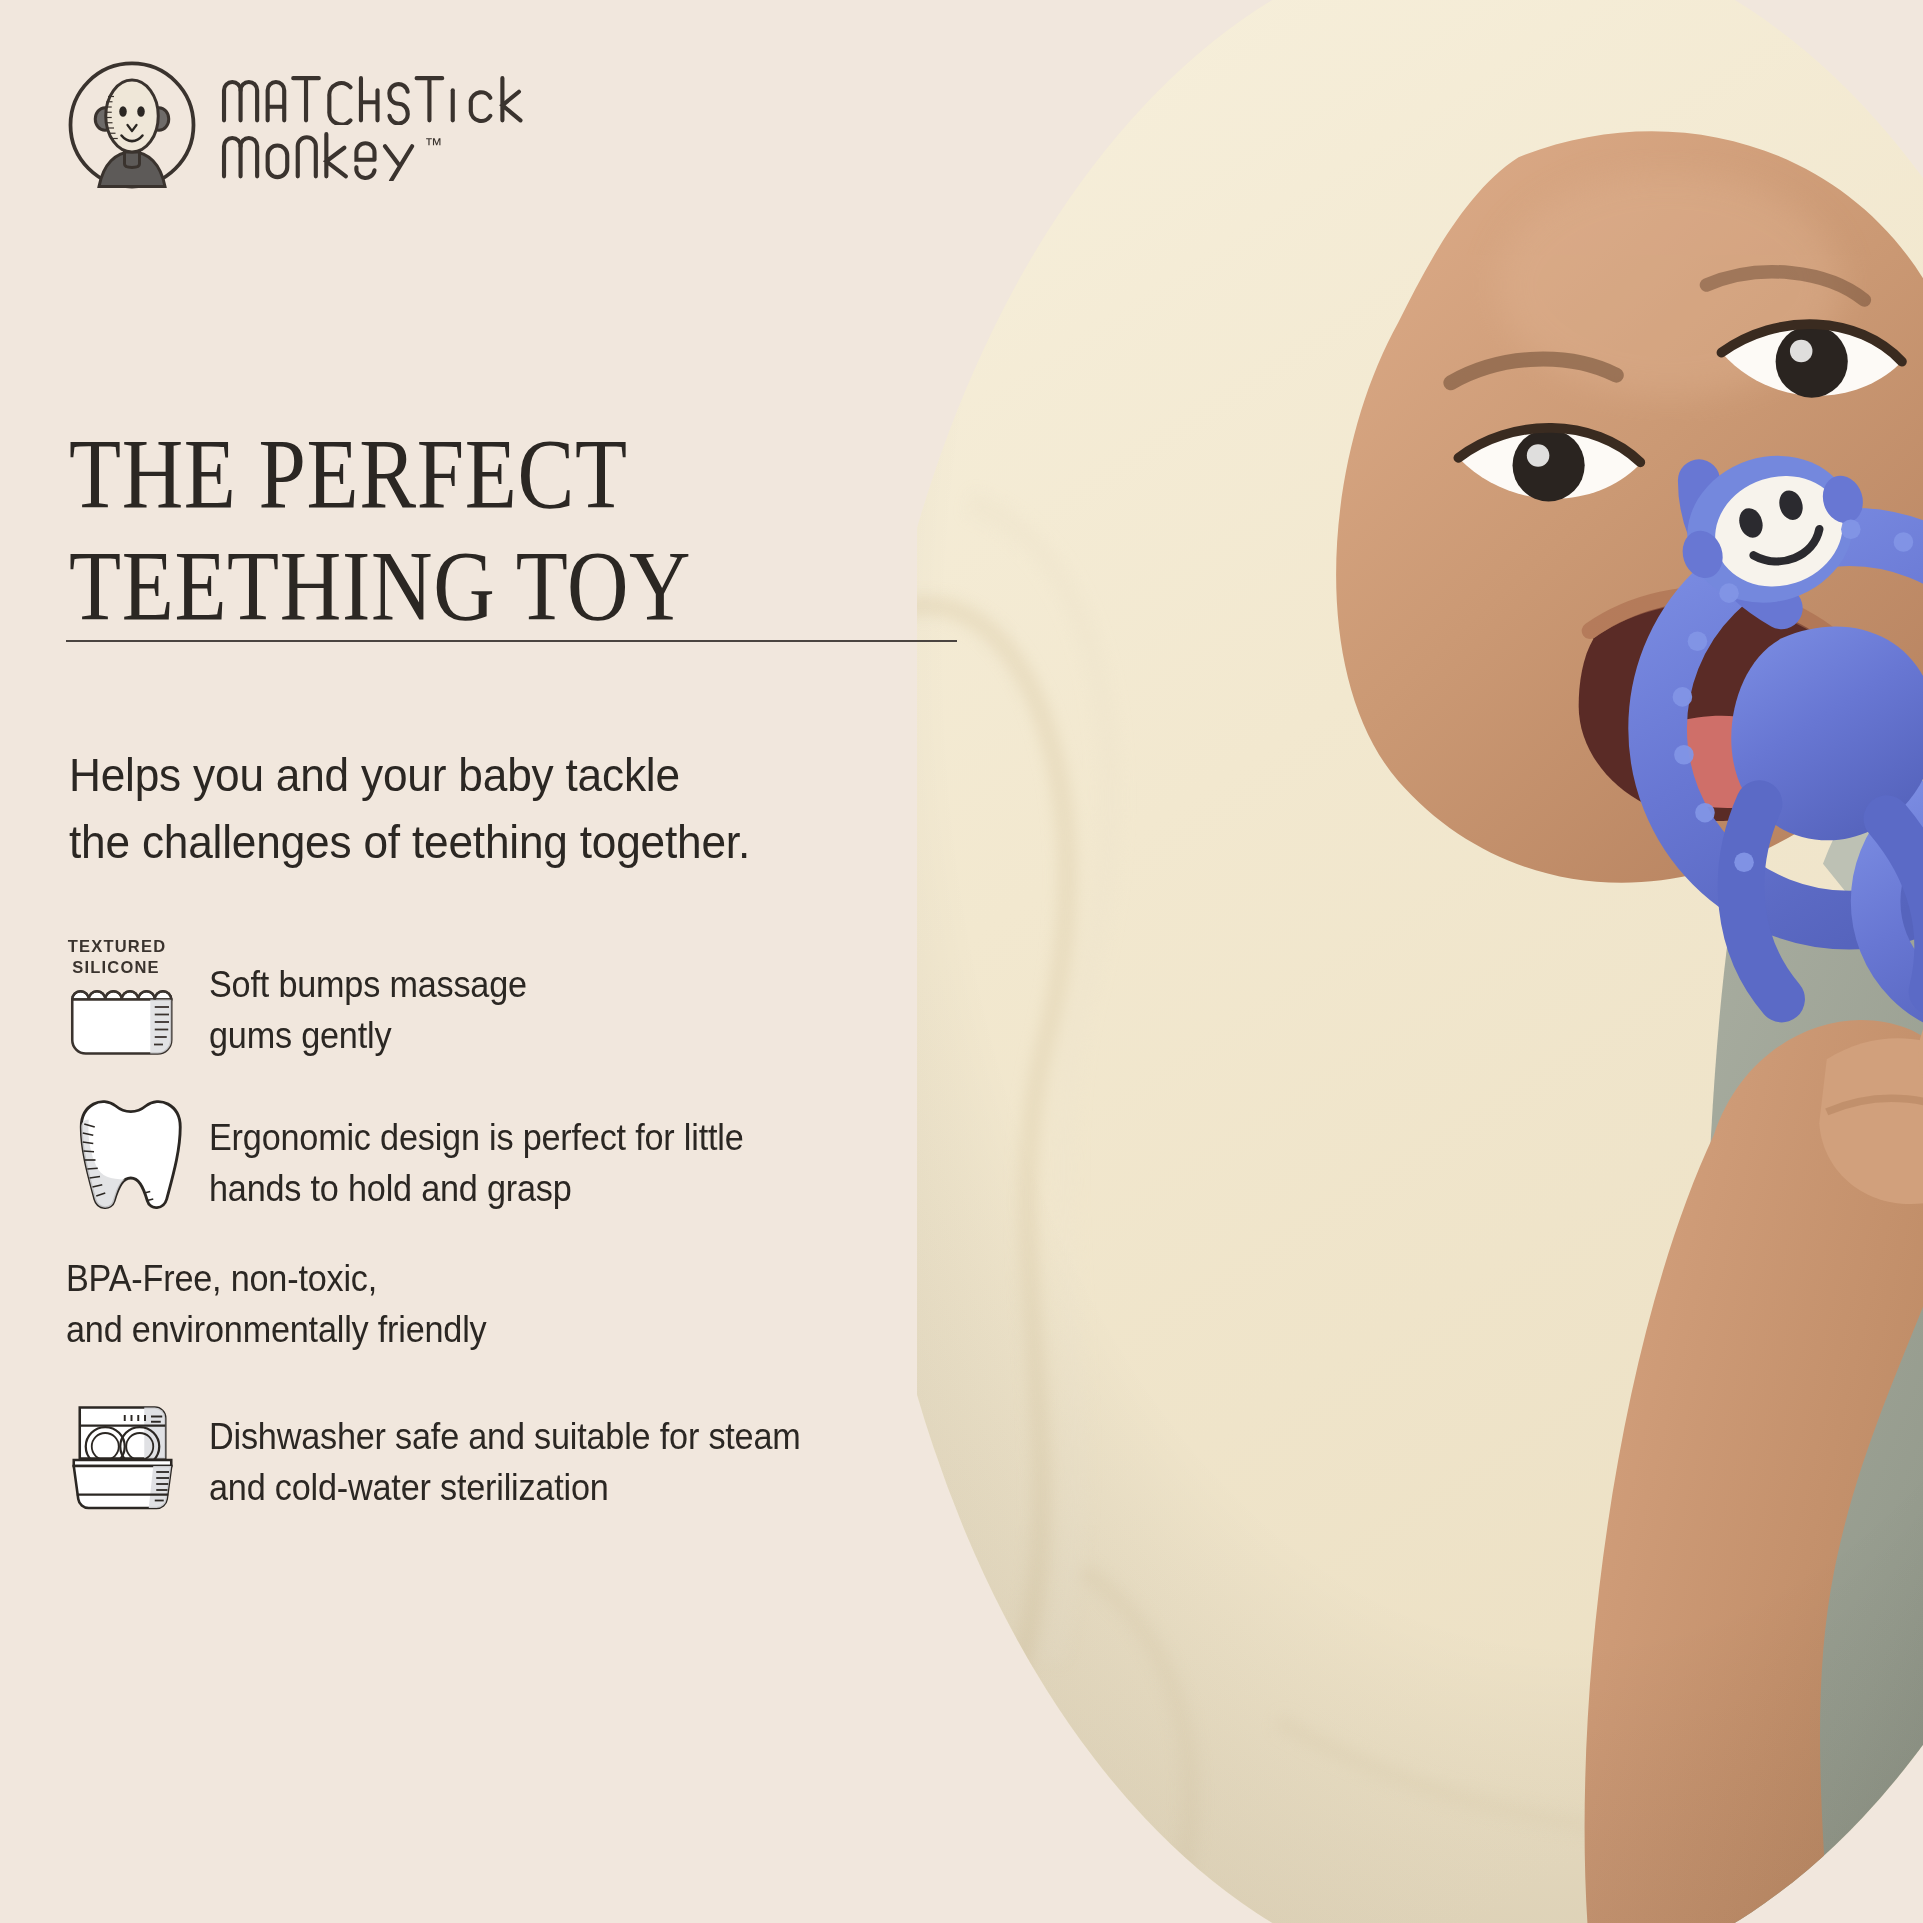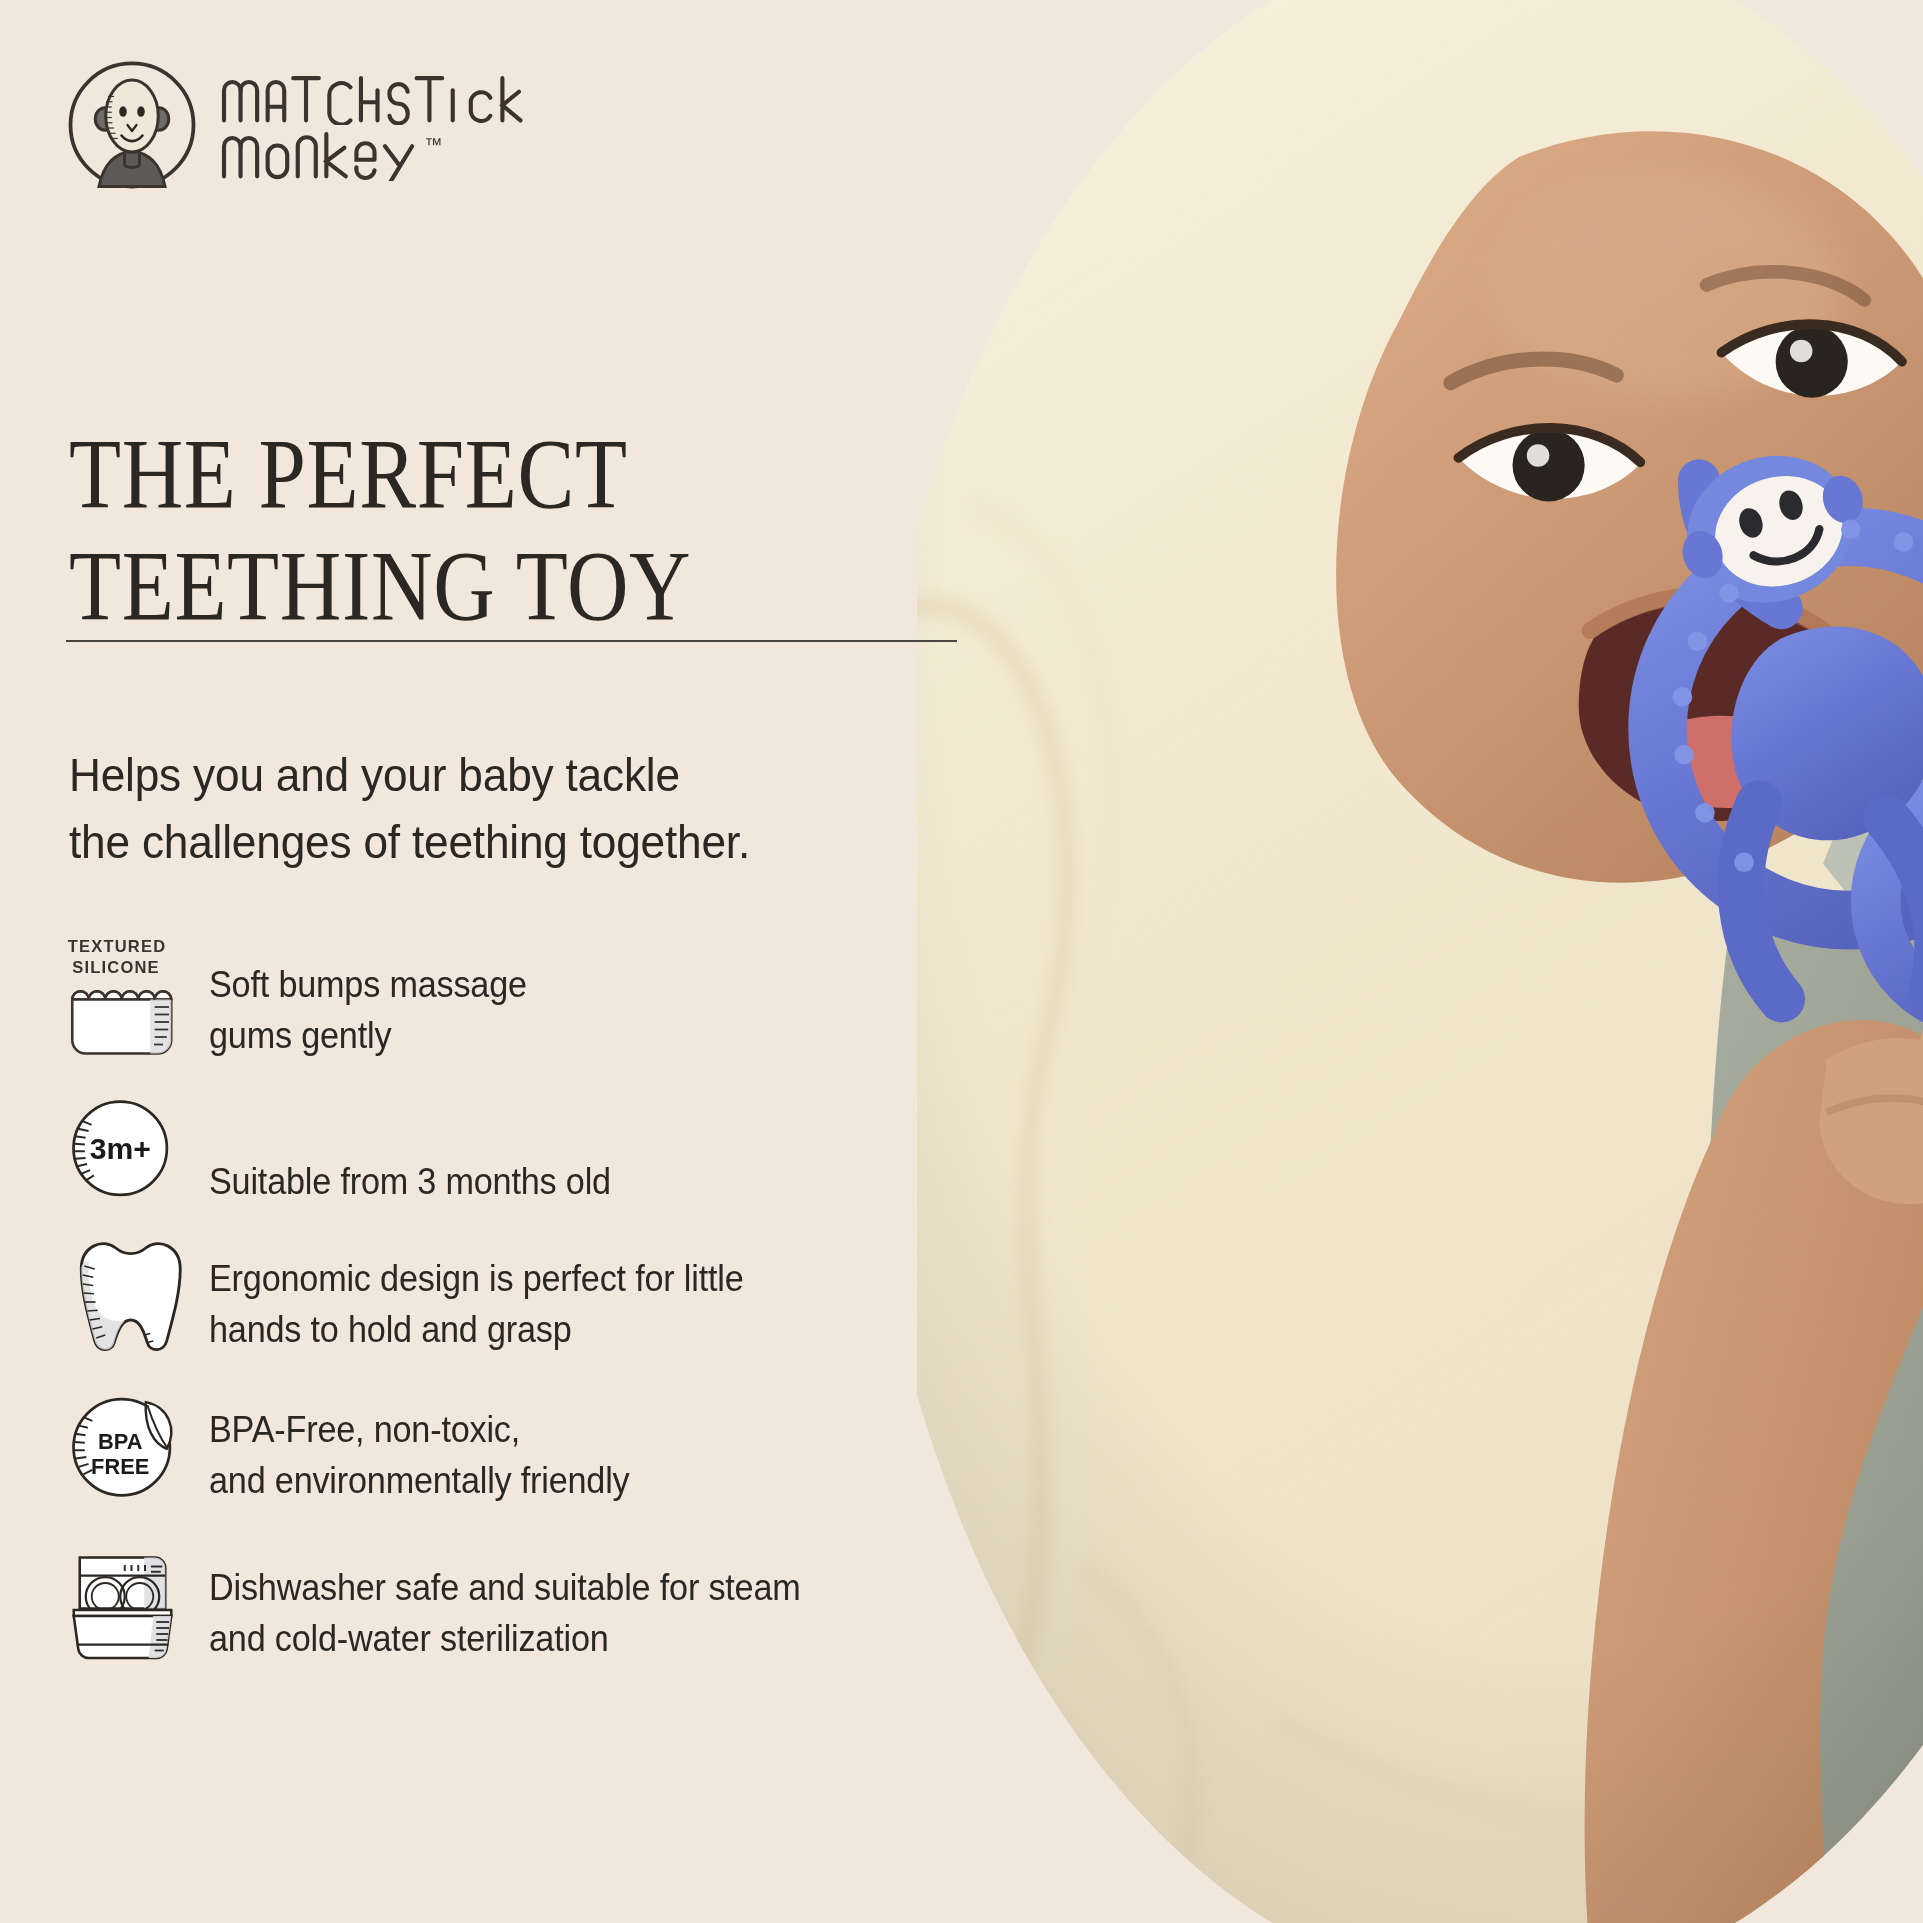--- a/index.html
+++ b/index.html
@@ -388,41 +388,20 @@
               <path d="M74 86 A11 11 0 0 1 96 86"></path>
             <path d="M96 86 A11 11 0 0 1 118 86"></path>
               <path d="M118 86 A11 11 0 0 1 140 86"></path>
           </g>
         </svg>
       </div>
       <div class="feature-text">Soft bumps massage
 gums gently</div>
     </div>
 
-    <div class="feature f1">
-      <div class="feature-icon">
-        <svg width="134" height="113" viewBox="0 0 178 150">
-          <circle cx="72" cy="72" r="62" fill="#ffffff" stroke="#2b2723" stroke-width="3.6"></circle>
-          <path d="M72 10 A62 62 0 0 0 72 134 A56 56 0 0 1 72 10 Z" fill="#dddee1" opacity="0.9"></path>
-          <g stroke="#2b2723" stroke-width="2.6">
-            <line x1="12" y1="56" x2="26" y2="58"></line>
-              <line x1="11" y1="66" x2="25" y2="67"></line>
-            <line x1="11" y1="76" x2="25" y2="76"></line>
-              <line x1="12" y1="86" x2="26" y2="85"></line>
-            <line x1="15" y1="96" x2="28" y2="93"></line>
-              <line x1="20" y1="106" x2="32" y2="101"></line>
-            <line x1="26" y1="115" x2="37" y2="108"></line>
-              <line x1="16" y1="46" x2="30" y2="49"></line>
-            <line x1="22" y1="36" x2="34" y2="41"></line>
-          </g>
-          <text x="72" y="86" text-anchor="middle" font-family="Liberation Sans, sans-serif" font-size="40" font-weight="bold" fill="#1b1a18">3m+</text>
-        </svg>
-      </div>
-      <div class="feature-text">Suitable from 3 months old</div>
-    </div>
 
     <div class="feature f2">
       <div class="feature-icon">
         <svg width="134" height="120" viewBox="0 0 178 160">
           <path d="M20 44 C 20 14 48 2 66 16 C 78 26 94 26 106 16 C 124 2 152 14 152 44
                    C 152 76 142 110 134 140 C 130 154 112 156 108 142
                    C 102 122 96 112 86 112 C 76 112 70 122 64 142 C 60 156 42 154 38 140
                    C 30 110 20 76 20 44 Z" fill="#ffffff" stroke="#2b2723" stroke-width="3.8" stroke-linejoin="round"></path>
           <path d="M20 44 C 20 76 30 110 38 140 C 42 154 60 156 64 142 C 68 128 72 118 78 114
                    C 60 114 46 110 40 96 C 32 78 28 58 30 34 C 24 34 20 38 20 44 Z" fill="#dddee1" opacity="0.85"></path>
@@ -439,41 +418,20 @@
             <line x1="104" y1="132" x2="112" y2="130"></line>
               <line x1="108" y1="142" x2="116" y2="140"></line>
           </g>
         </svg>
       </div>
       <div class="feature-text">Ergonomic design is perfect for little
 hands to hold and grasp</div>
     </div>
 
     <div class="feature f3">
-      <div class="feature-icon">
-        <svg width="134" height="119" viewBox="0 0 178 158">
-          <circle cx="74" cy="80" r="64" fill="#ffffff" stroke="#2b2723" stroke-width="3.6"></circle>
-          <path d="M74 16 A64 64 0 0 0 74 144 A58 58 0 0 1 74 16 Z" fill="#dddee1" opacity="0.9"></path>
-          <g stroke="#2b2723" stroke-width="2.6">
-            <line x1="12" y1="62" x2="26" y2="64"></line>
-              <line x1="11" y1="73" x2="25" y2="74"></line>
-            <line x1="11" y1="84" x2="25" y2="84"></line>
-              <line x1="13" y1="95" x2="27" y2="93"></line>
-            <line x1="17" y1="106" x2="30" y2="102"></line>
-              <line x1="23" y1="116" x2="35" y2="110"></line>
-            <line x1="16" y1="51" x2="29" y2="54"></line>
-              <line x1="23" y1="40" x2="35" y2="45"></line>
-          </g>
-
-          <path d="M106 20 C 136 26 148 56 134 82 C 118 76 104 56 106 20 Z" fill="#ffffff" stroke="#2b2723" stroke-width="3.2"></path>
-          <path d="M108 24 C 116 48 124 66 134 80" stroke="#2b2723" stroke-width="2.6" fill="none"></path>
-          <text x="72" y="82" text-anchor="middle" font-family="Liberation Sans, sans-serif" font-size="29" font-weight="bold" fill="#1b1a18">BPA</text>
-          <text x="72" y="115" text-anchor="middle" font-family="Liberation Sans, sans-serif" font-size="29" font-weight="bold" fill="#1b1a18">FREE</text>
-        </svg>
-      </div>
       <div class="feature-text">BPA-Free, non-toxic,
 and environmentally friendly</div>
     </div>
 
     <div class="feature f4">
       <div class="feature-icon">
         <svg width="134" height="120" viewBox="0 0 178 160">
 
           <path d="M18 18 L118 18 A14 14 0 0 1 132 32 L132 86 L18 86 Z" fill="#ffffff" stroke="#2b2723" stroke-width="3.4"></path>
           <path d="M104 18 L118 18 A14 14 0 0 1 132 32 L132 86 L104 86 Z" fill="#dddee1" opacity="0.9"></path>

